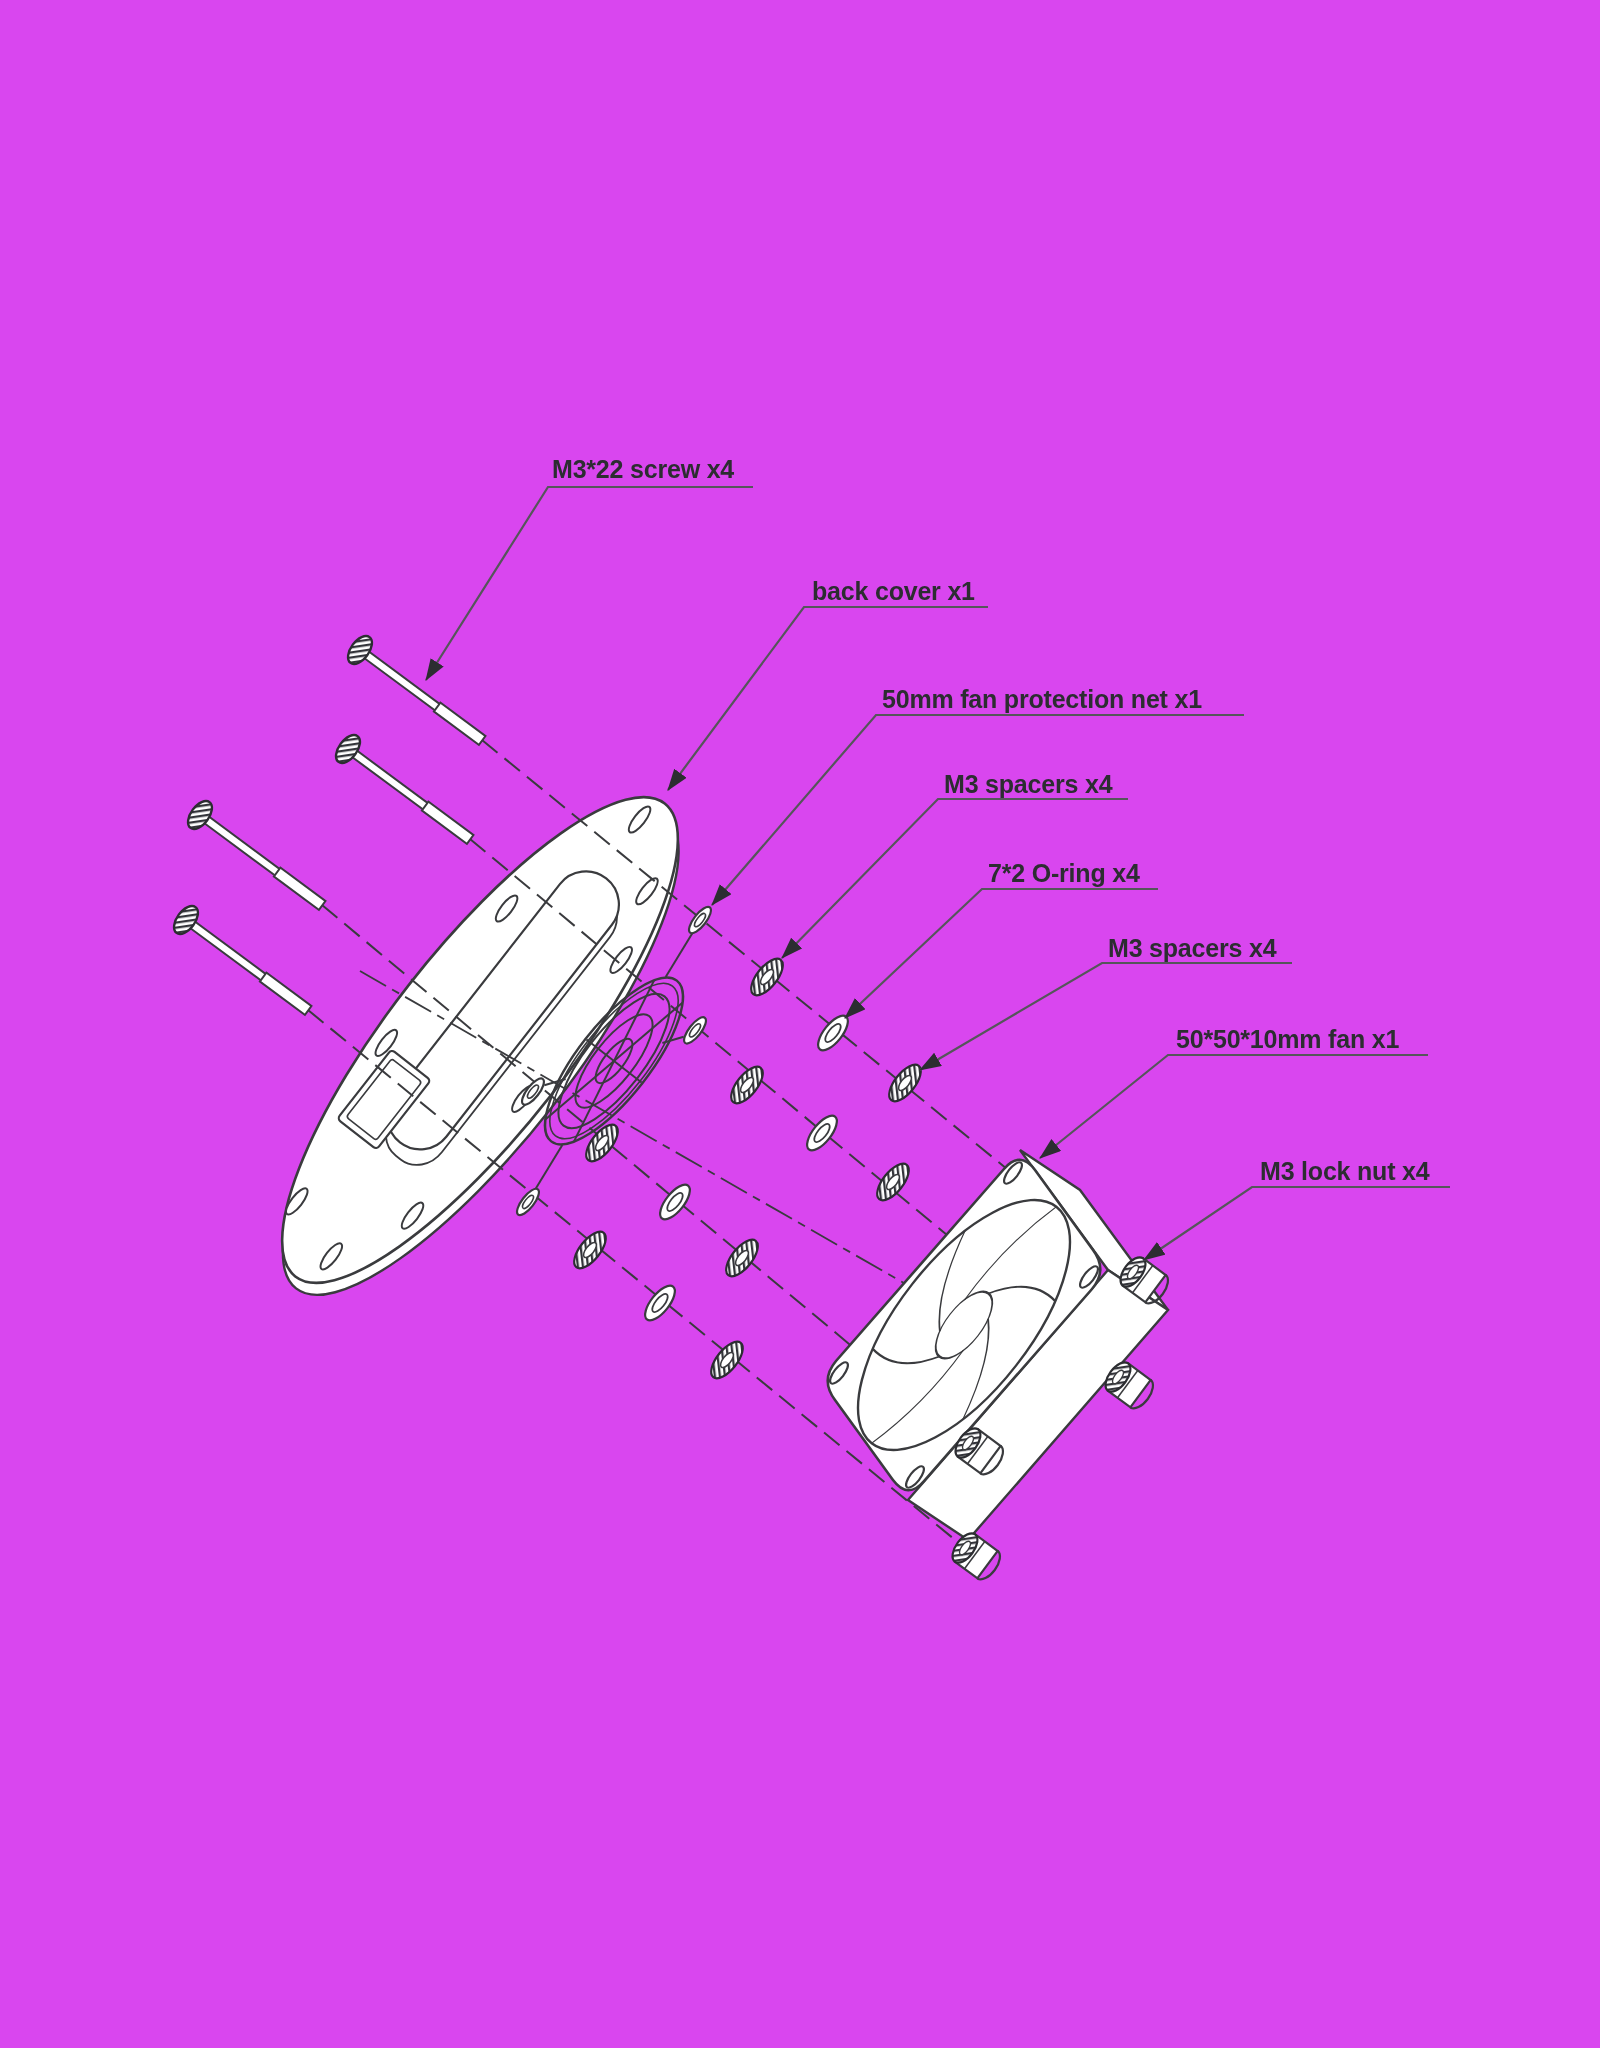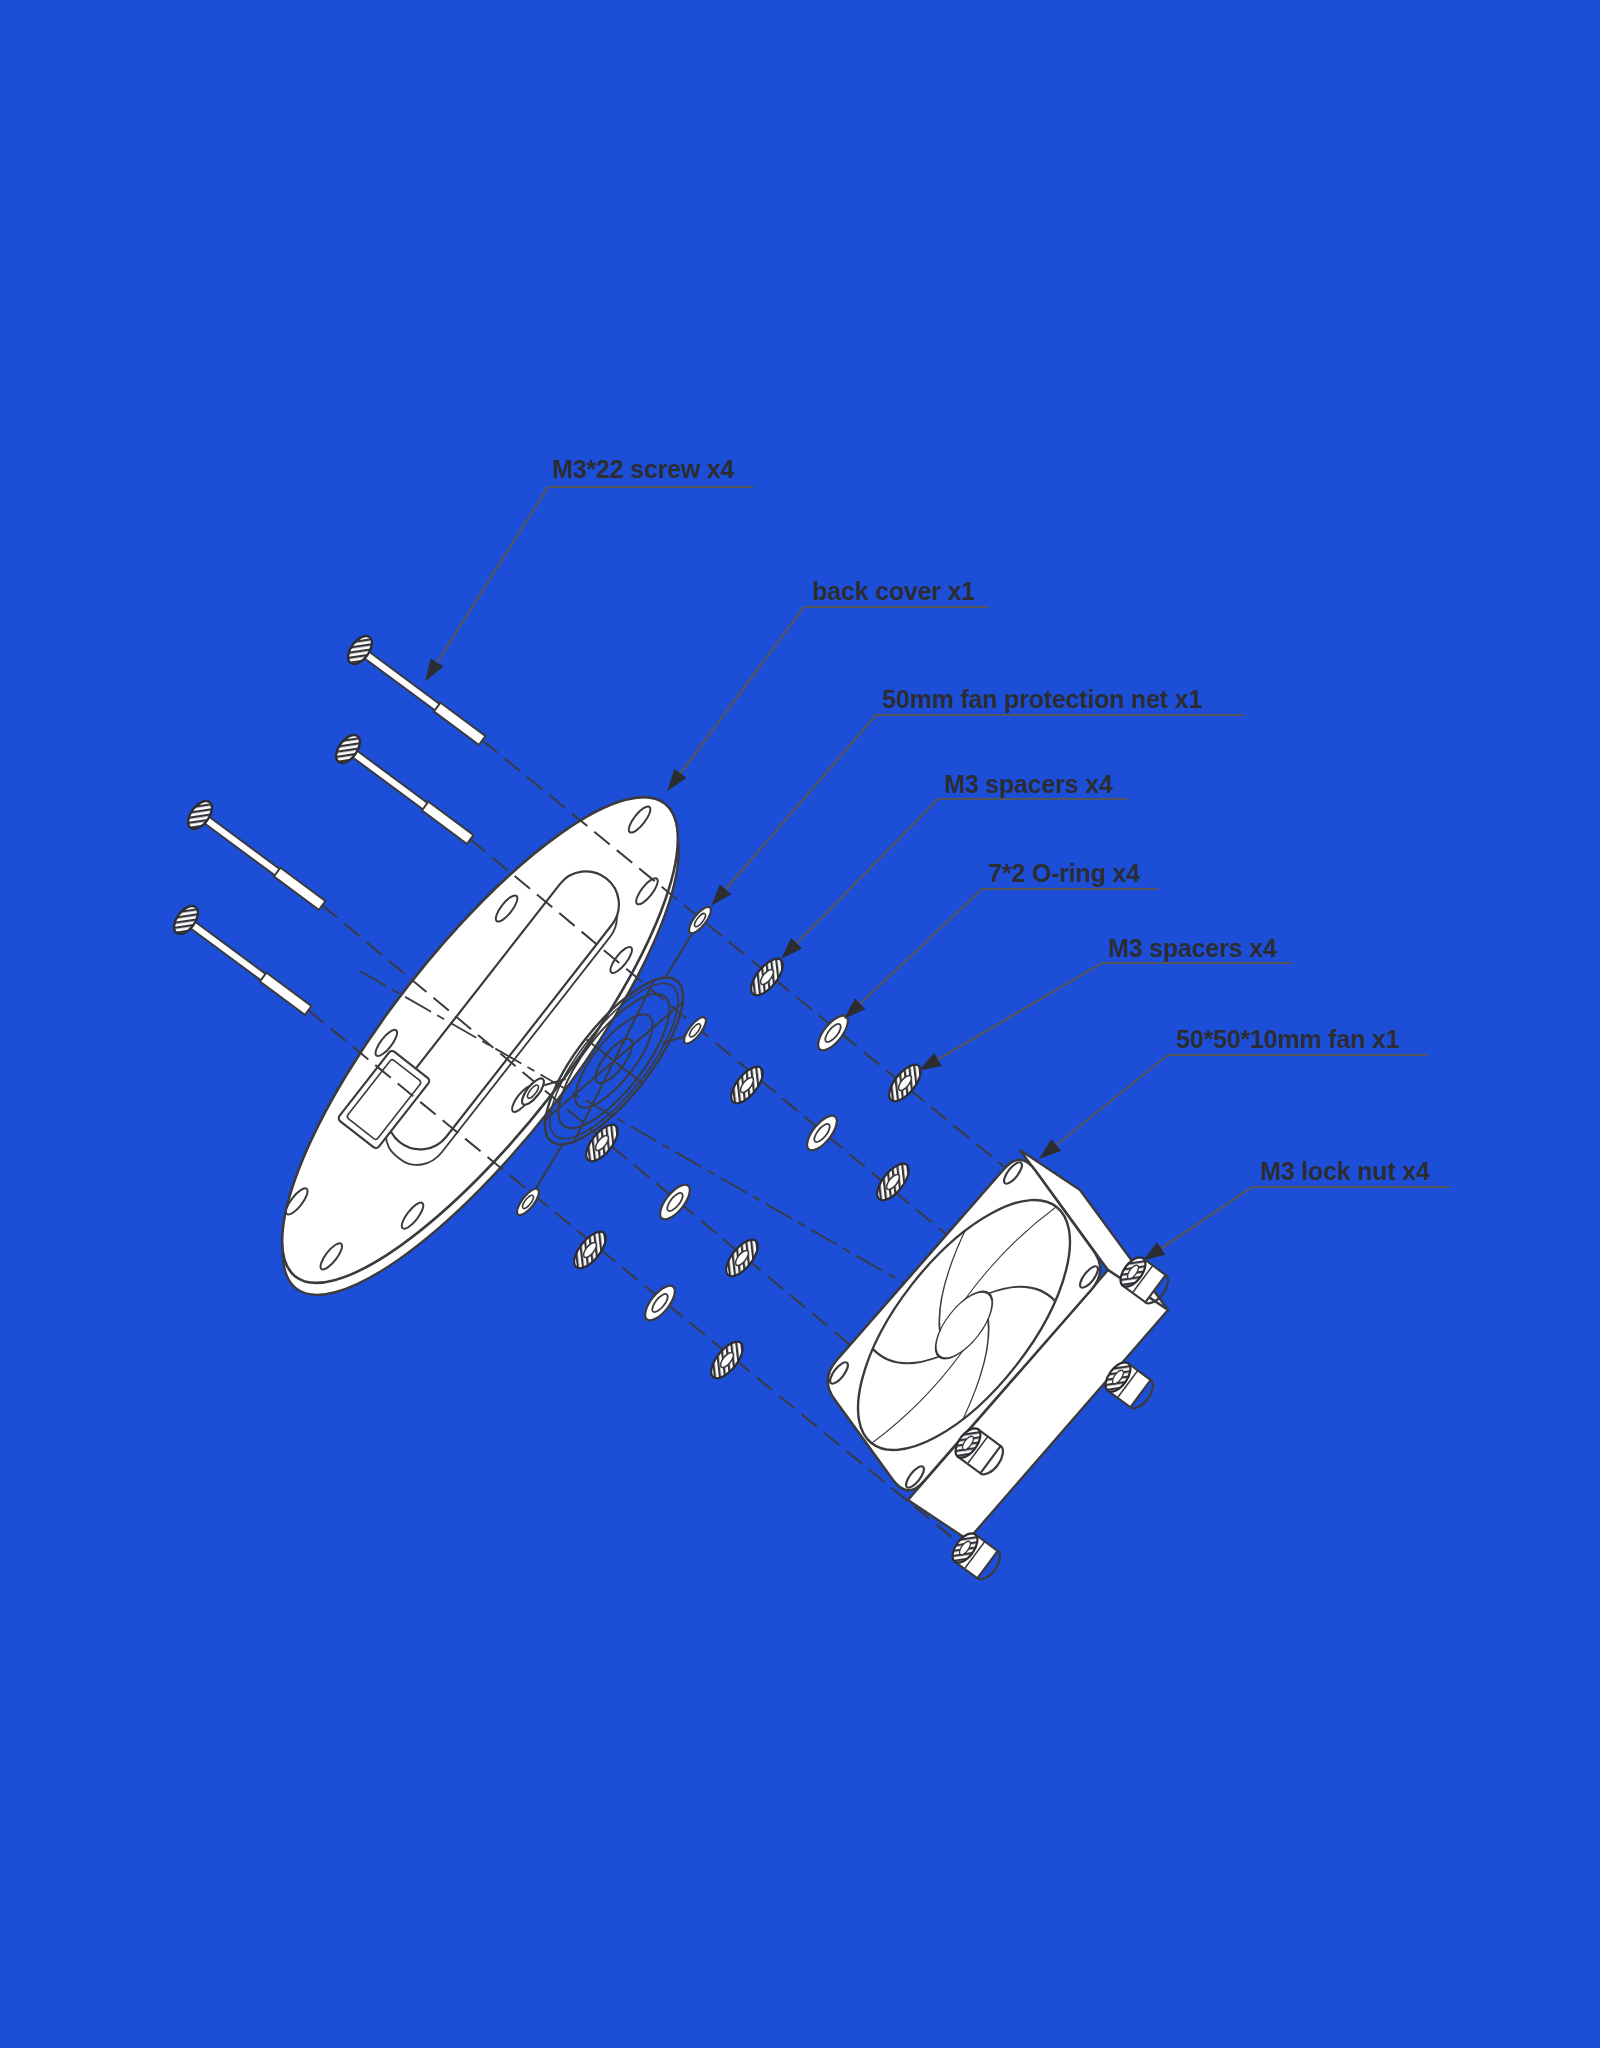--- a/index.html
+++ b/index.html
@@ -1,16 +1,16 @@
 <!DOCTYPE html>
 <html><head>
 <meta charset="utf-8">
 <style>
   html,body{margin:0;padding:0;background:#ffffff;}
-  .canvas{position:relative;width:1600px;height:2048px;background:#1d4ed8;overflow:hidden;
+  .canvas{position:relative;width:1600px;height:2048px;background:#d946ef;overflow:hidden;
           font-family:"Liberation Sans", sans-serif;}
   svg{position:absolute;left:0;top:0;}
   text.lbl{font-family:"Liberation Sans", sans-serif;font-size:25px;font-weight:bold;
            fill:#2c2d31;letter-spacing:-0.2px;}
   .ln{stroke:#3a3b3e;fill:none;}
   .wht{fill:#ffffff;stroke:#3a3b3e;}
   .wire{fill:none;stroke:#3a3b3e;}
   .leader{stroke:#55565a;stroke-width:2.2;fill:none;}
 </style>
 </head>

